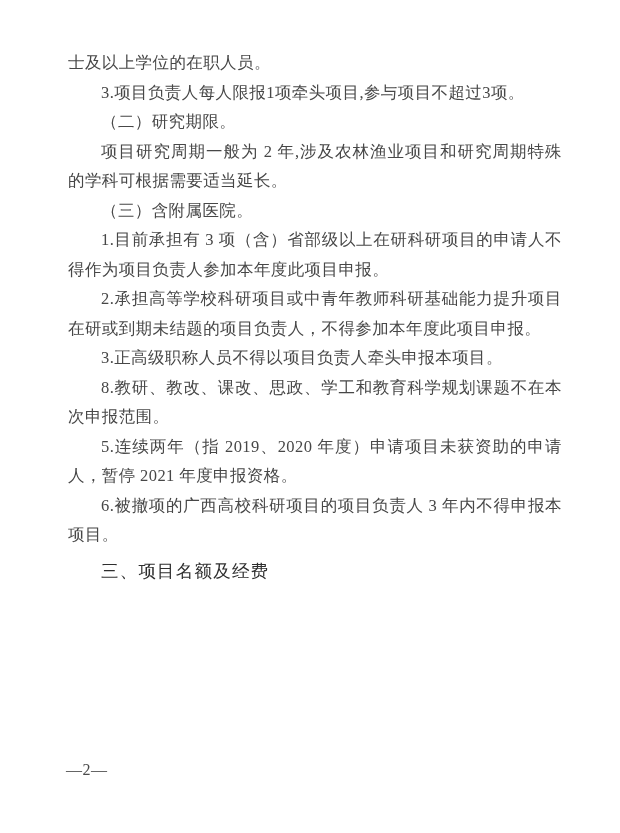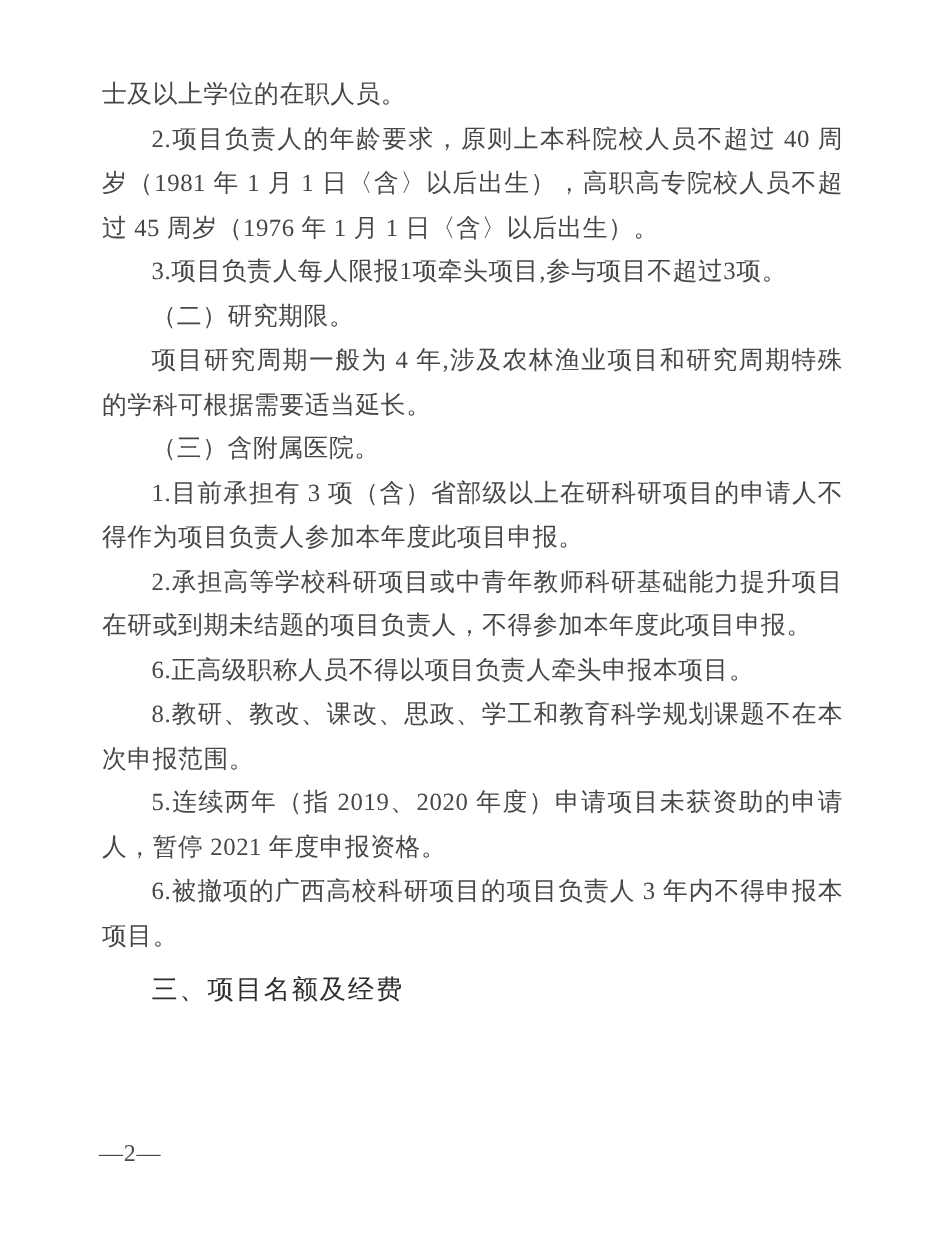--- a/index.html
+++ b/index.html
@@ -52,27 +52,26 @@
     letter-spacing: 0.5px;
     font-family: "Liberation Serif", "DejaVu Serif", serif;
   }
 </style>
 </head>
 <body>
 
 <div class="page" style="background: rgb(255, 255, 255);">
   <div class="body-text" style="color: rgb(71, 71, 71);">
       <p class="plain">士及以上学位的在职人员。</p>
-      <p class="indent">2.项目负责人的年龄要求，原则上本科院校人员不超过 40 周岁（1981 年 1 月 1 日〈含〉以后出生），高职高专院校人员不超过 45 周岁（1976 年 1 月 1 日〈含〉以后出生）。</p>
       <p class="indent">3.项目负责人每人限报1项牵头项目,参与项目不超过3项。</p>
       <p class="indent">（二）研究期限。</p>
-      <p class="indent">项目研究周期一般为 4 年,涉及农林渔业项目和研究周期特殊的学科可根据需要适当延长。</p>
+      <p class="indent">项目研究周期一般为 2 年,涉及农林渔业项目和研究周期特殊的学科可根据需要适当延长。</p>
       <p class="indent">（三）含附属医院。</p>
       <p class="indent">1.目前承担有 3 项（含）省部级以上在研科研项目的申请人不得作为项目负责人参加本年度此项目申报。</p>
       <p class="indent">2.承担高等学校科研项目或中青年教师科研基础能力提升项目在研或到期未结题的项目负责人，不得参加本年度此项目申报。</p>
-      <p class="indent">6.正高级职称人员不得以项目负责人牵头申报本项目。</p>
+      <p class="indent">3.正高级职称人员不得以项目负责人牵头申报本项目。</p>
       <p class="indent">8.教研、教改、课改、思政、学工和教育科学规划课题不在本次申报范围。</p>
       <p class="indent">5.连续两年（指 2019、2020 年度）申请项目未获资助的申请人，暂停 2021 年度申报资格。</p>
       <p class="indent">6.被撤项的广西高校科研项目的项目负责人 3 年内不得申报本项目。</p>
       <p class="heading" style="color: rgb(46, 46, 46);">三、项目名额及经费</p>
     </div>
   <div class="page-number" style="color: rgb(74, 74, 74);">—2—</div>
 </div>
 
 </body></html>

